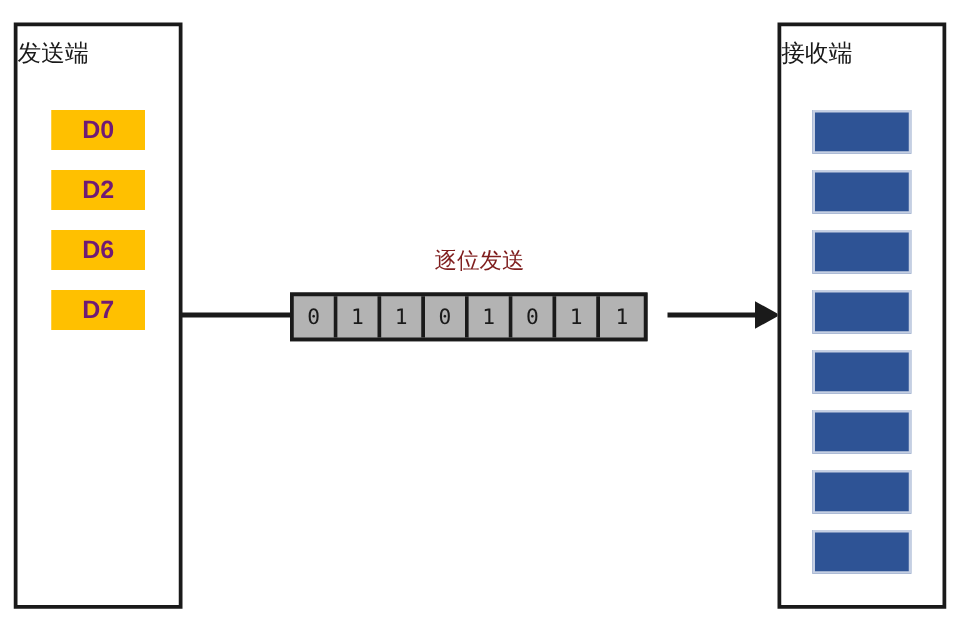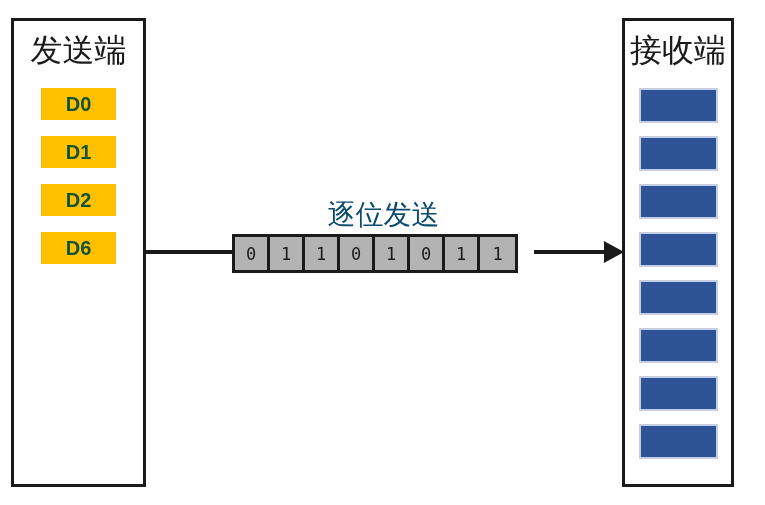--- a/index.html
+++ b/index.html
@@ -17,29 +17,28 @@
   }
 
   
   .endpoint-box {
     position: absolute;
     background: #ffffff;
     border: 3px solid #1a1a1a;
     box-sizing: border-box;
   }
   #sender-box  { left: 11px;  top: 18px; width: 135px; height: 469px; }
-  #receiver-box{ left: 622px; top: 18px; width: 112px; height: 469px; }
+  #receiver-box{ left: 622px; top: 18px; width: 135px; height: 469px; }
 
   .endpoint-title {
     position: absolute;
     left: 0;
     right: 0;
     top: 13px;
-    text-align: center;
-    font-size: 32px;
+    font-size: 19px;
     line-height: 1;
     color: #1a1a1a;
     font-weight: 400;
     font-family: "DejaVu Sans", "Liberation Sans", sans-serif;
     white-space: nowrap;
   }
 
   
   .cell-stack {
     position: absolute;
@@ -51,21 +50,21 @@
     position: relative;
     margin: 0 auto 16px auto;
     width: 75px;
     height: 32px;
     box-sizing: border-box;
     display: flex;
     align-items: center;
     justify-content: center;
     font-size: 20px;
     font-weight: bold;
-    color: #14532d;
+    color: #701a75;
     letter-spacing: 0px;
   }
   .data-cell.sender {
     background: #FFC000;
   }
   .data-cell.receiver {
     background: #2E5395;
     border: 2px solid #c5cfe3;
     height: 35px;
     width: 79px;
@@ -117,38 +116,38 @@
     box-sizing: border-box;
   }
   .bit-cell:last-child { border-right: none; }
 
   #bit-strip-label {
     position: absolute;
     left: 232px;
     top: 196px;
     width: 303px;
     text-align: center;
-    font-size: 28px;
-    color: #0c4a6e;
+    font-size: 18px;
+    color: #7f1d1d;
     font-family: Liberation Mono, monospace;
     white-space: nowrap;
   }
 </style>
 </head>
 <body>
 
 <div id="canvas">
 
   <div class="endpoint-box" id="sender-box">
     <div class="endpoint-title">发送端</div>
     <div class="cell-stack" id="sender-stack">
         <div class="data-cell sender">D0</div>
-        <div class="data-cell sender">D1</div>
         <div class="data-cell sender">D2</div>
         <div class="data-cell sender">D6</div>
+        <div class="data-cell sender">D7</div>
       </div>
   </div>
 
   <div class="wire" id="wire-left"></div>
 
   <div id="bit-strip-label">逐位发送</div>
 
   <div id="bit-strip">
       <div class="bit-cell">0</div>
       <div class="bit-cell">1</div>

